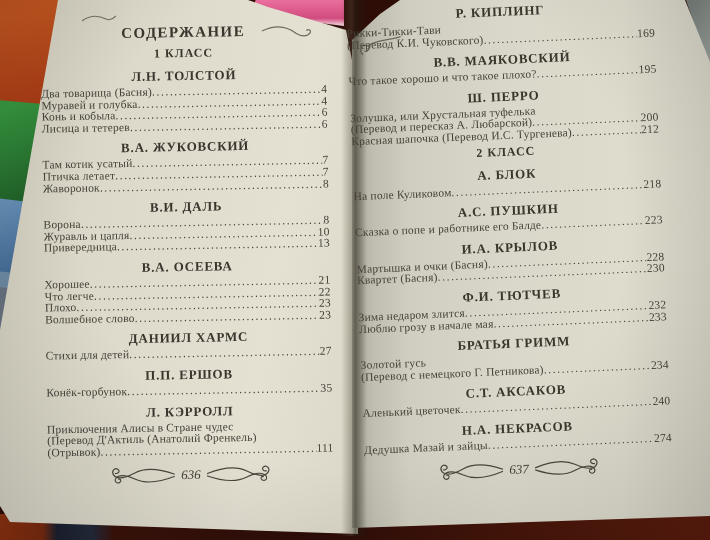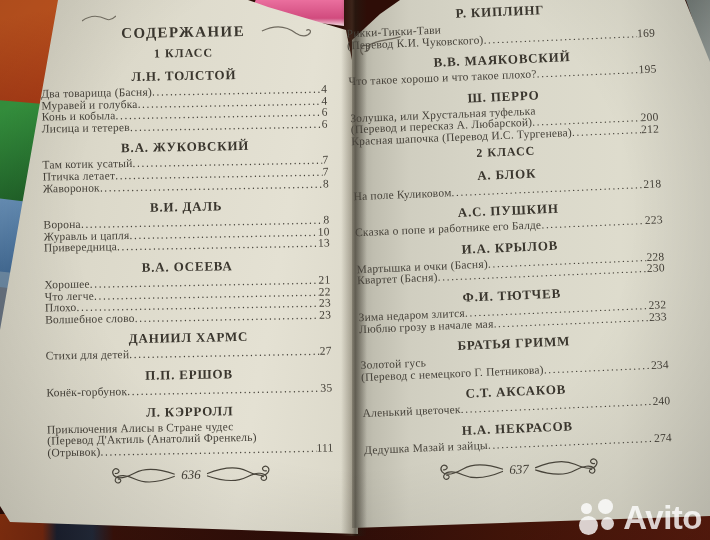--- a/index.html
+++ b/index.html
@@ -368,23 +368,14 @@
       <span class="folio">637</span>
       <svg class="mirror" width="66" height="20" viewBox="0 0 66 20">
           <path d="M66 9 C50 3 36 2 26 7 C16 12 8 13 5 9 C2 5 6 1 9 3 C12 5 9 8 6 7" fill="none" stroke="#4a463c" stroke-width="1.2"></path>
           <path d="M66 11 C50 17 36 18 26 13 C18 9 10 8 7 12 C5 15 8 18 11 16 C13 14 11 12 9 13" fill="none" stroke="#4a463c" stroke-width="1.1"></path>
         </svg>
     </div>
   </div>
 
   <div class="vignette"></div>
 
-  <div class="wm">
-    <div class="wm-logo">
-      <i class="wm-c1"></i>
-        <i class="wm-c2"></i>
-        <i class="wm-c3"></i>
-        <i class="wm-c4"></i>
-    </div>
-    <span class="wm-text">Avito</span>
-  </div>
 
 </div>
 
 </body></html>

